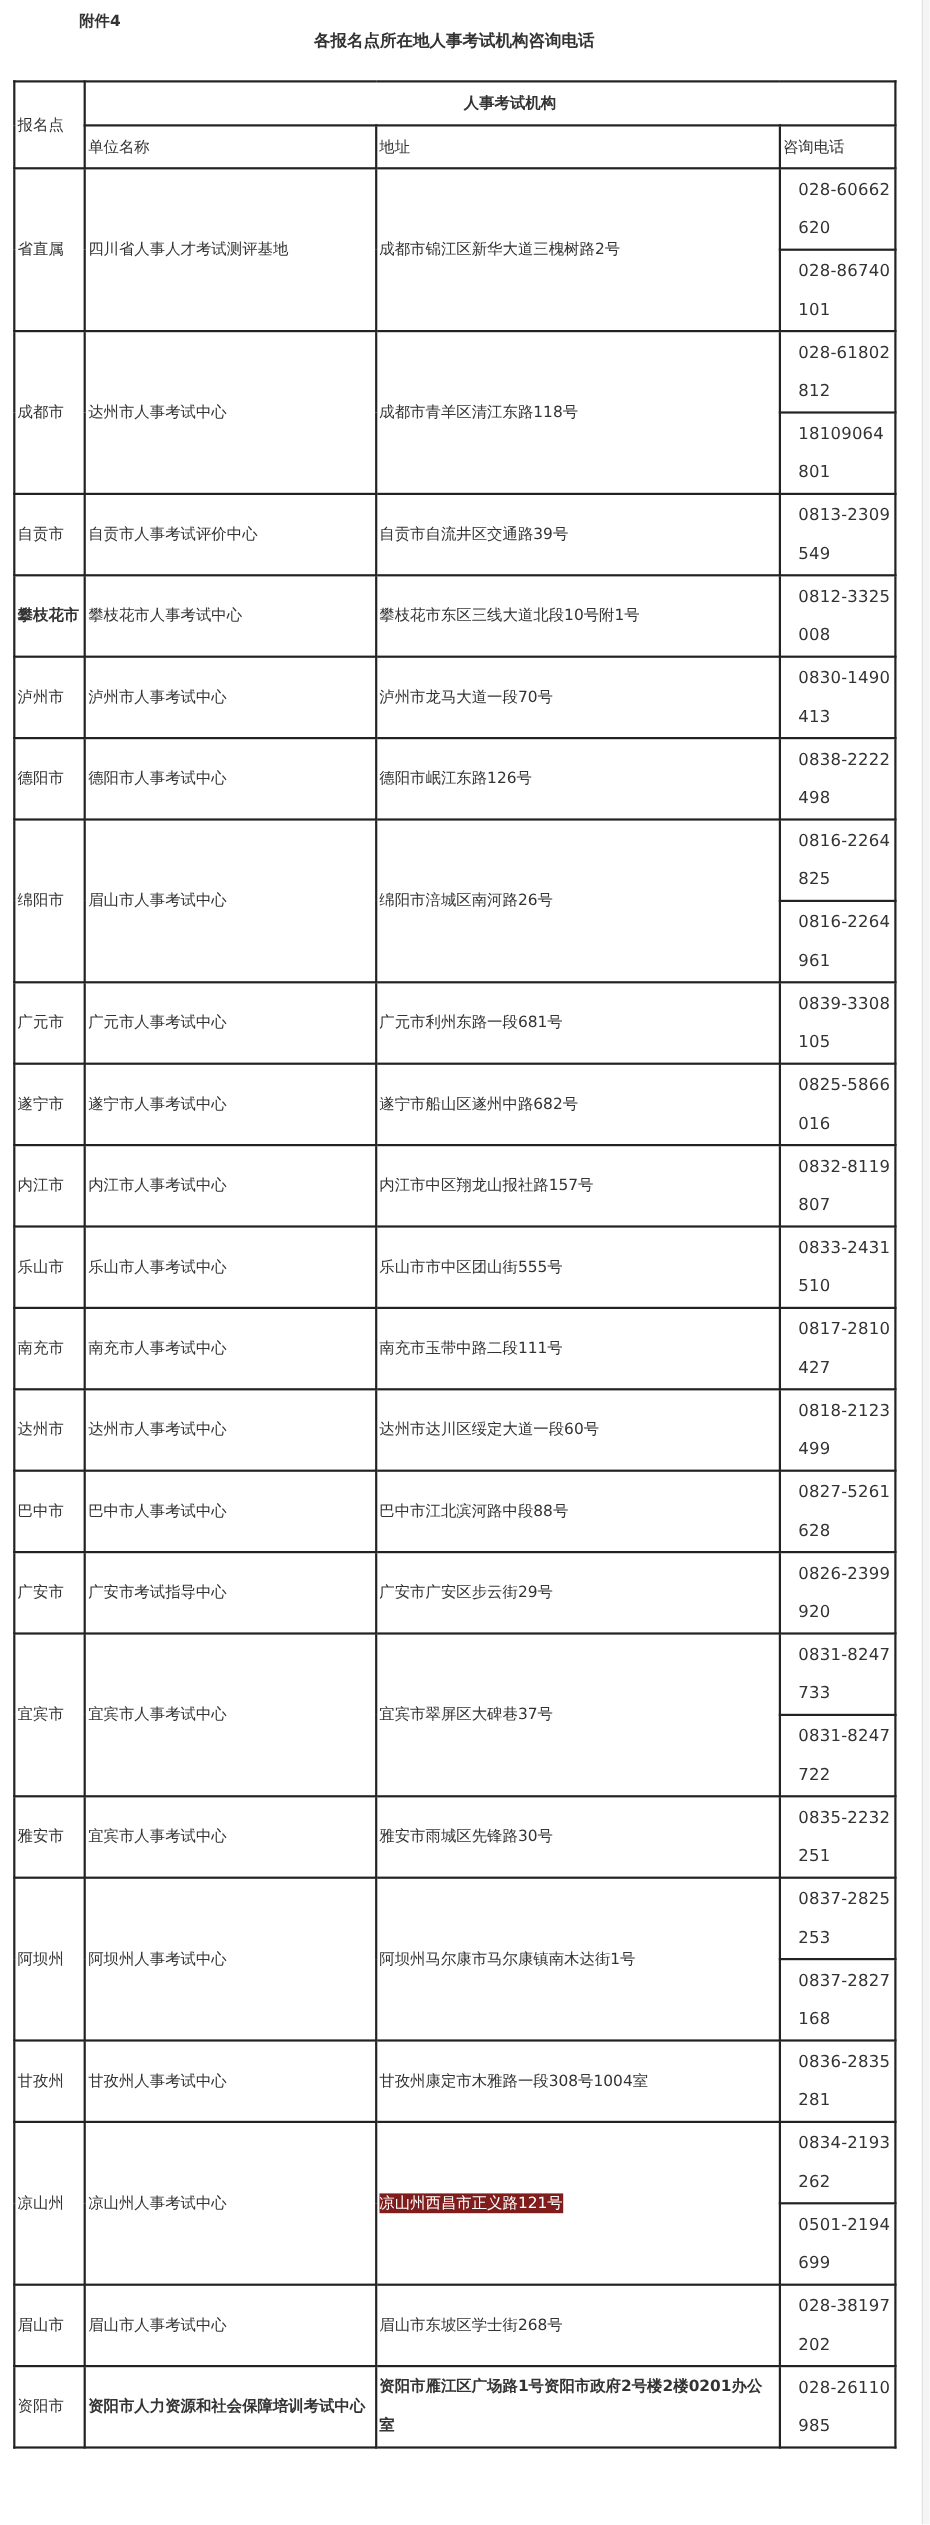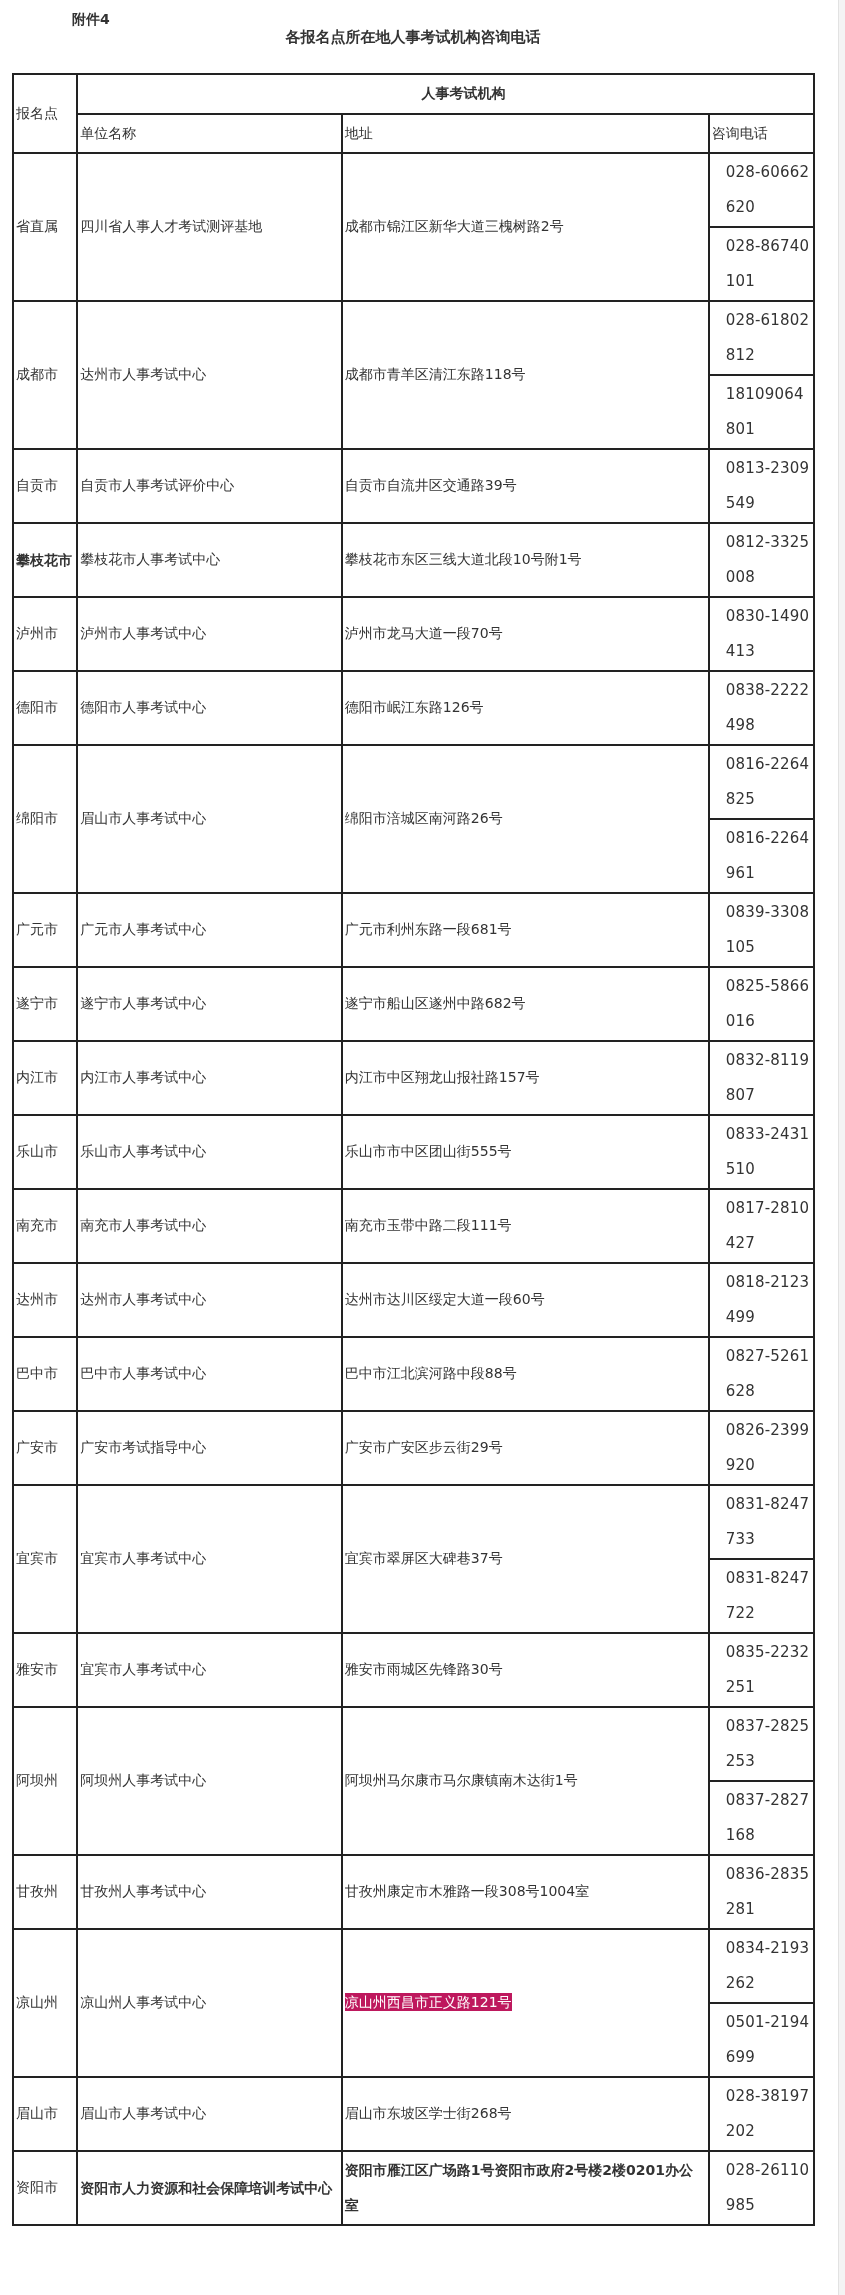--- a/index.html
+++ b/index.html
@@ -44,21 +44,21 @@
     table.contacts td.phone {
       line-height: 35px; height: 72px;
       font-size: 15px; letter-spacing: 0.2px; padding-left: 16px;
     }
     table.contacts td.wrap2 { line-height: 35px; font-weight: bold; }
     .col-site { width: 64px; }
     .col-unit { width: 264px; }
     .col-addr { width: 366px; }
     .col-phone { width: 105px; }
     .highlight {
-      background: #be185d; color: #ffffff;
+      background: #7f1d1d; color: #ffffff;
       padding: 1px 0;
     }
   </style>
 </head>
 <body>
 
 <div class="side-edge"></div>
 
 <div class="attach-label">附件4</div>
 <div class="doc-title">各报名点所在地人事考试机构咨询电话</div>

